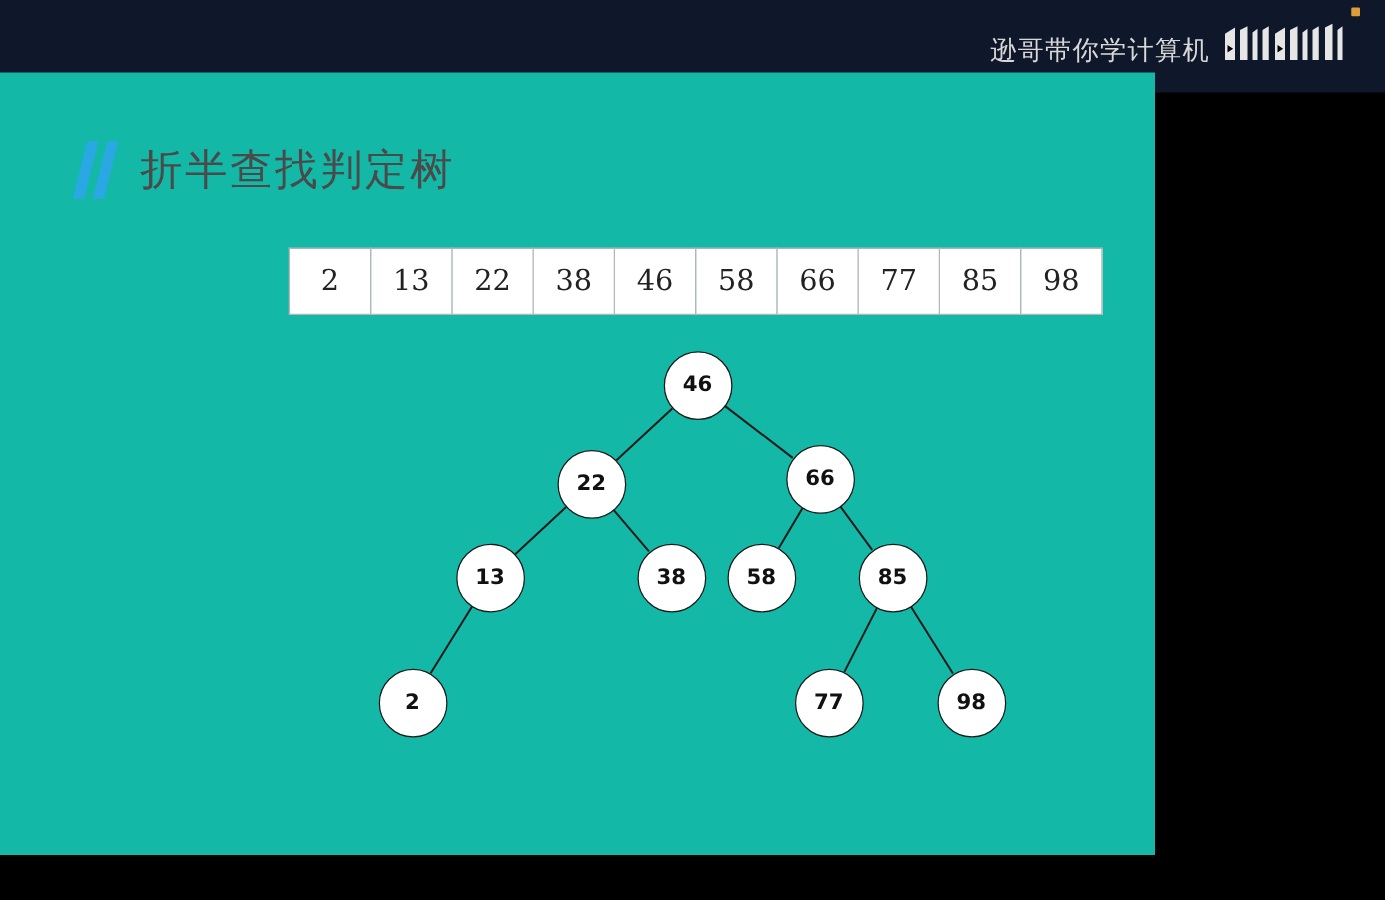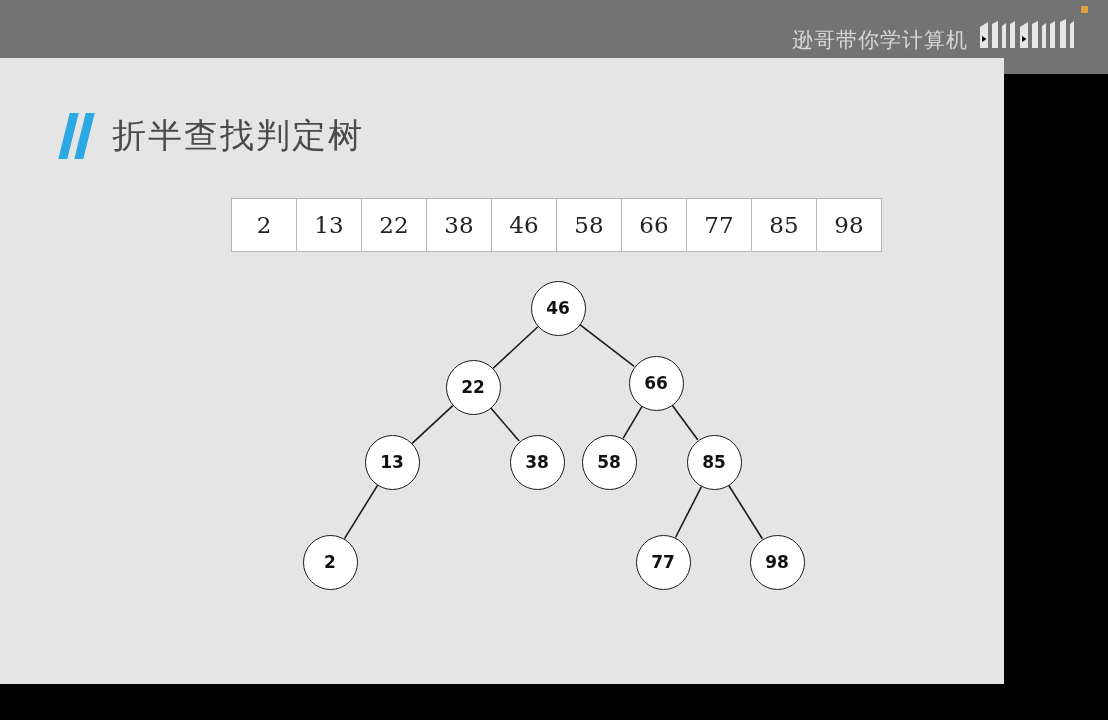--- a/index.html
+++ b/index.html
@@ -18,21 +18,21 @@
     width: 1108px;
     height: 720px;
     background: #000000;
   }
   
   .top-bar {
     position: absolute;
     left: 0; top: 0;
     width: 1108px;
     height: 74px;
-    background: #737373;
+    background: #0f172a;
     overflow: hidden;
   }
   .channel-name {
     position: absolute;
     right: 140px;
     top: 26px;
     color: #d8d8d8;
     font-size: 21px;
     letter-spacing: 1px;
     font-family: "DejaVu Sans", sans-serif;
@@ -61,23 +61,23 @@
     left: 0; bottom: 0;
     width: 1108px;
     height: 36px;
     background: #000000;
   }
   
   .slide {
     position: absolute;
     left: 0;
     top: 58px;
-    width: 1004px;
+    width: 924px;
     height: 626px;
-    background: #e5e5e5;
+    background: #14b8a6;
   }
   
   .title-row {
     position: absolute;
     left: 60px;
     top: 50px;
     height: 56px;
     display: flex;
     align-items: center;
   }

